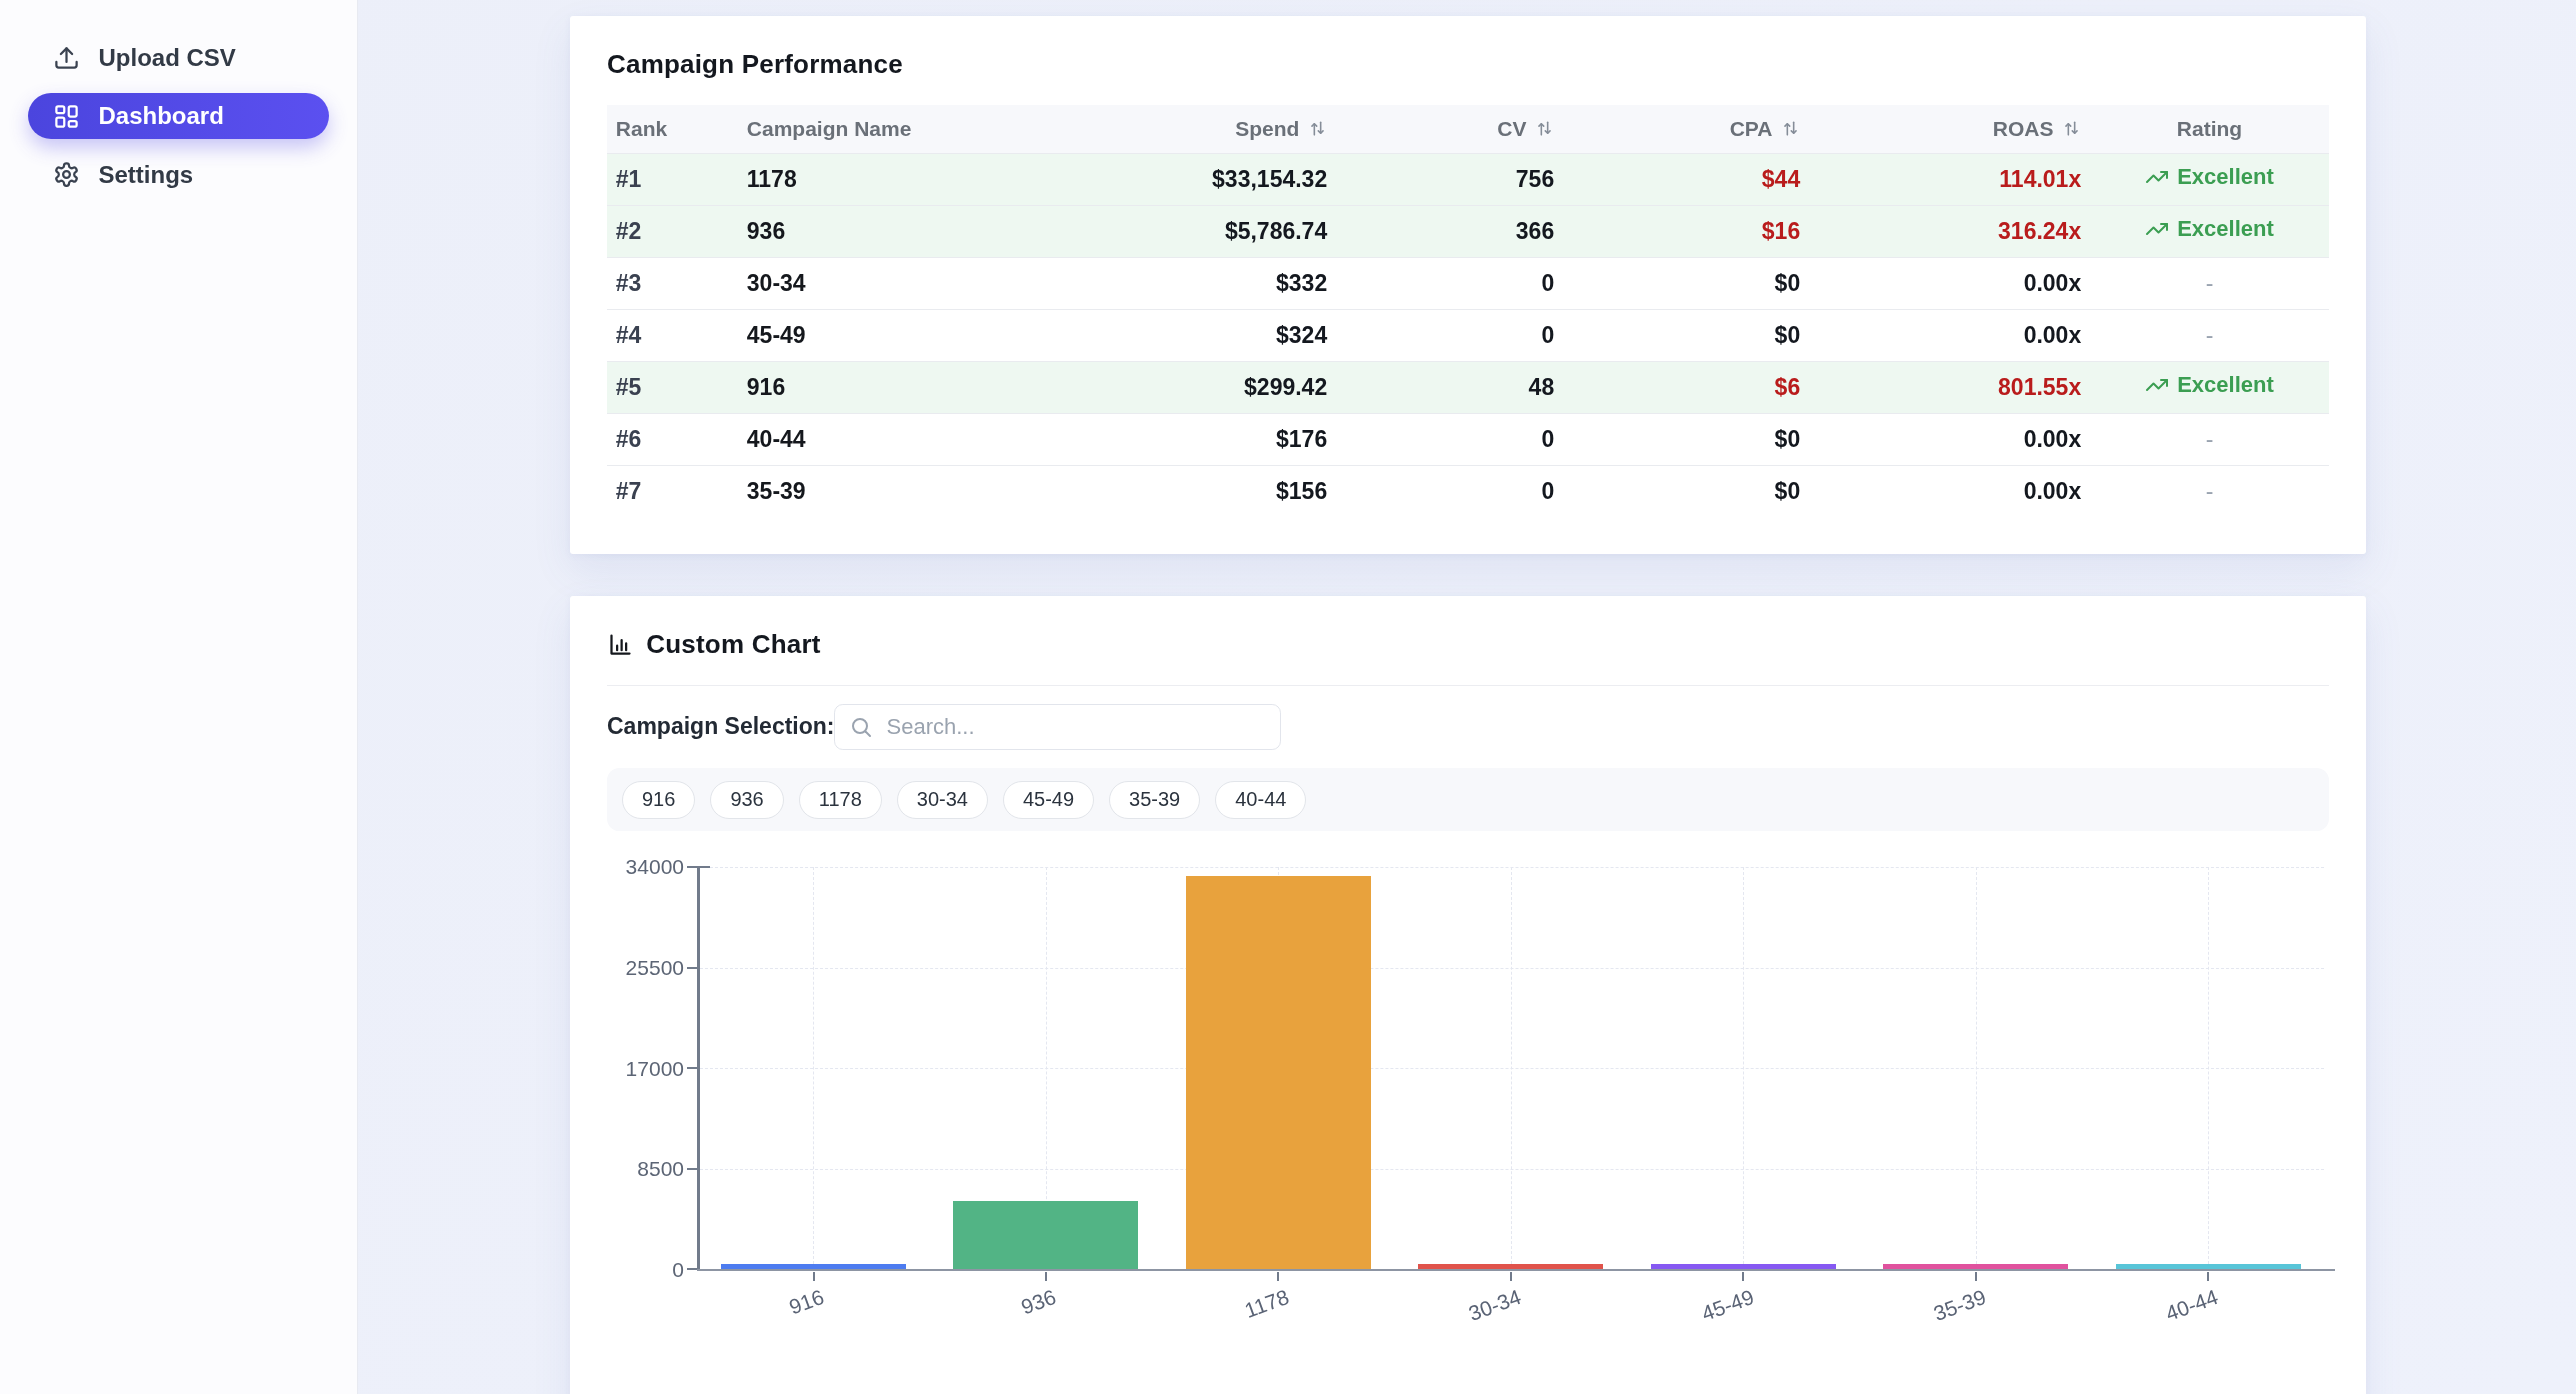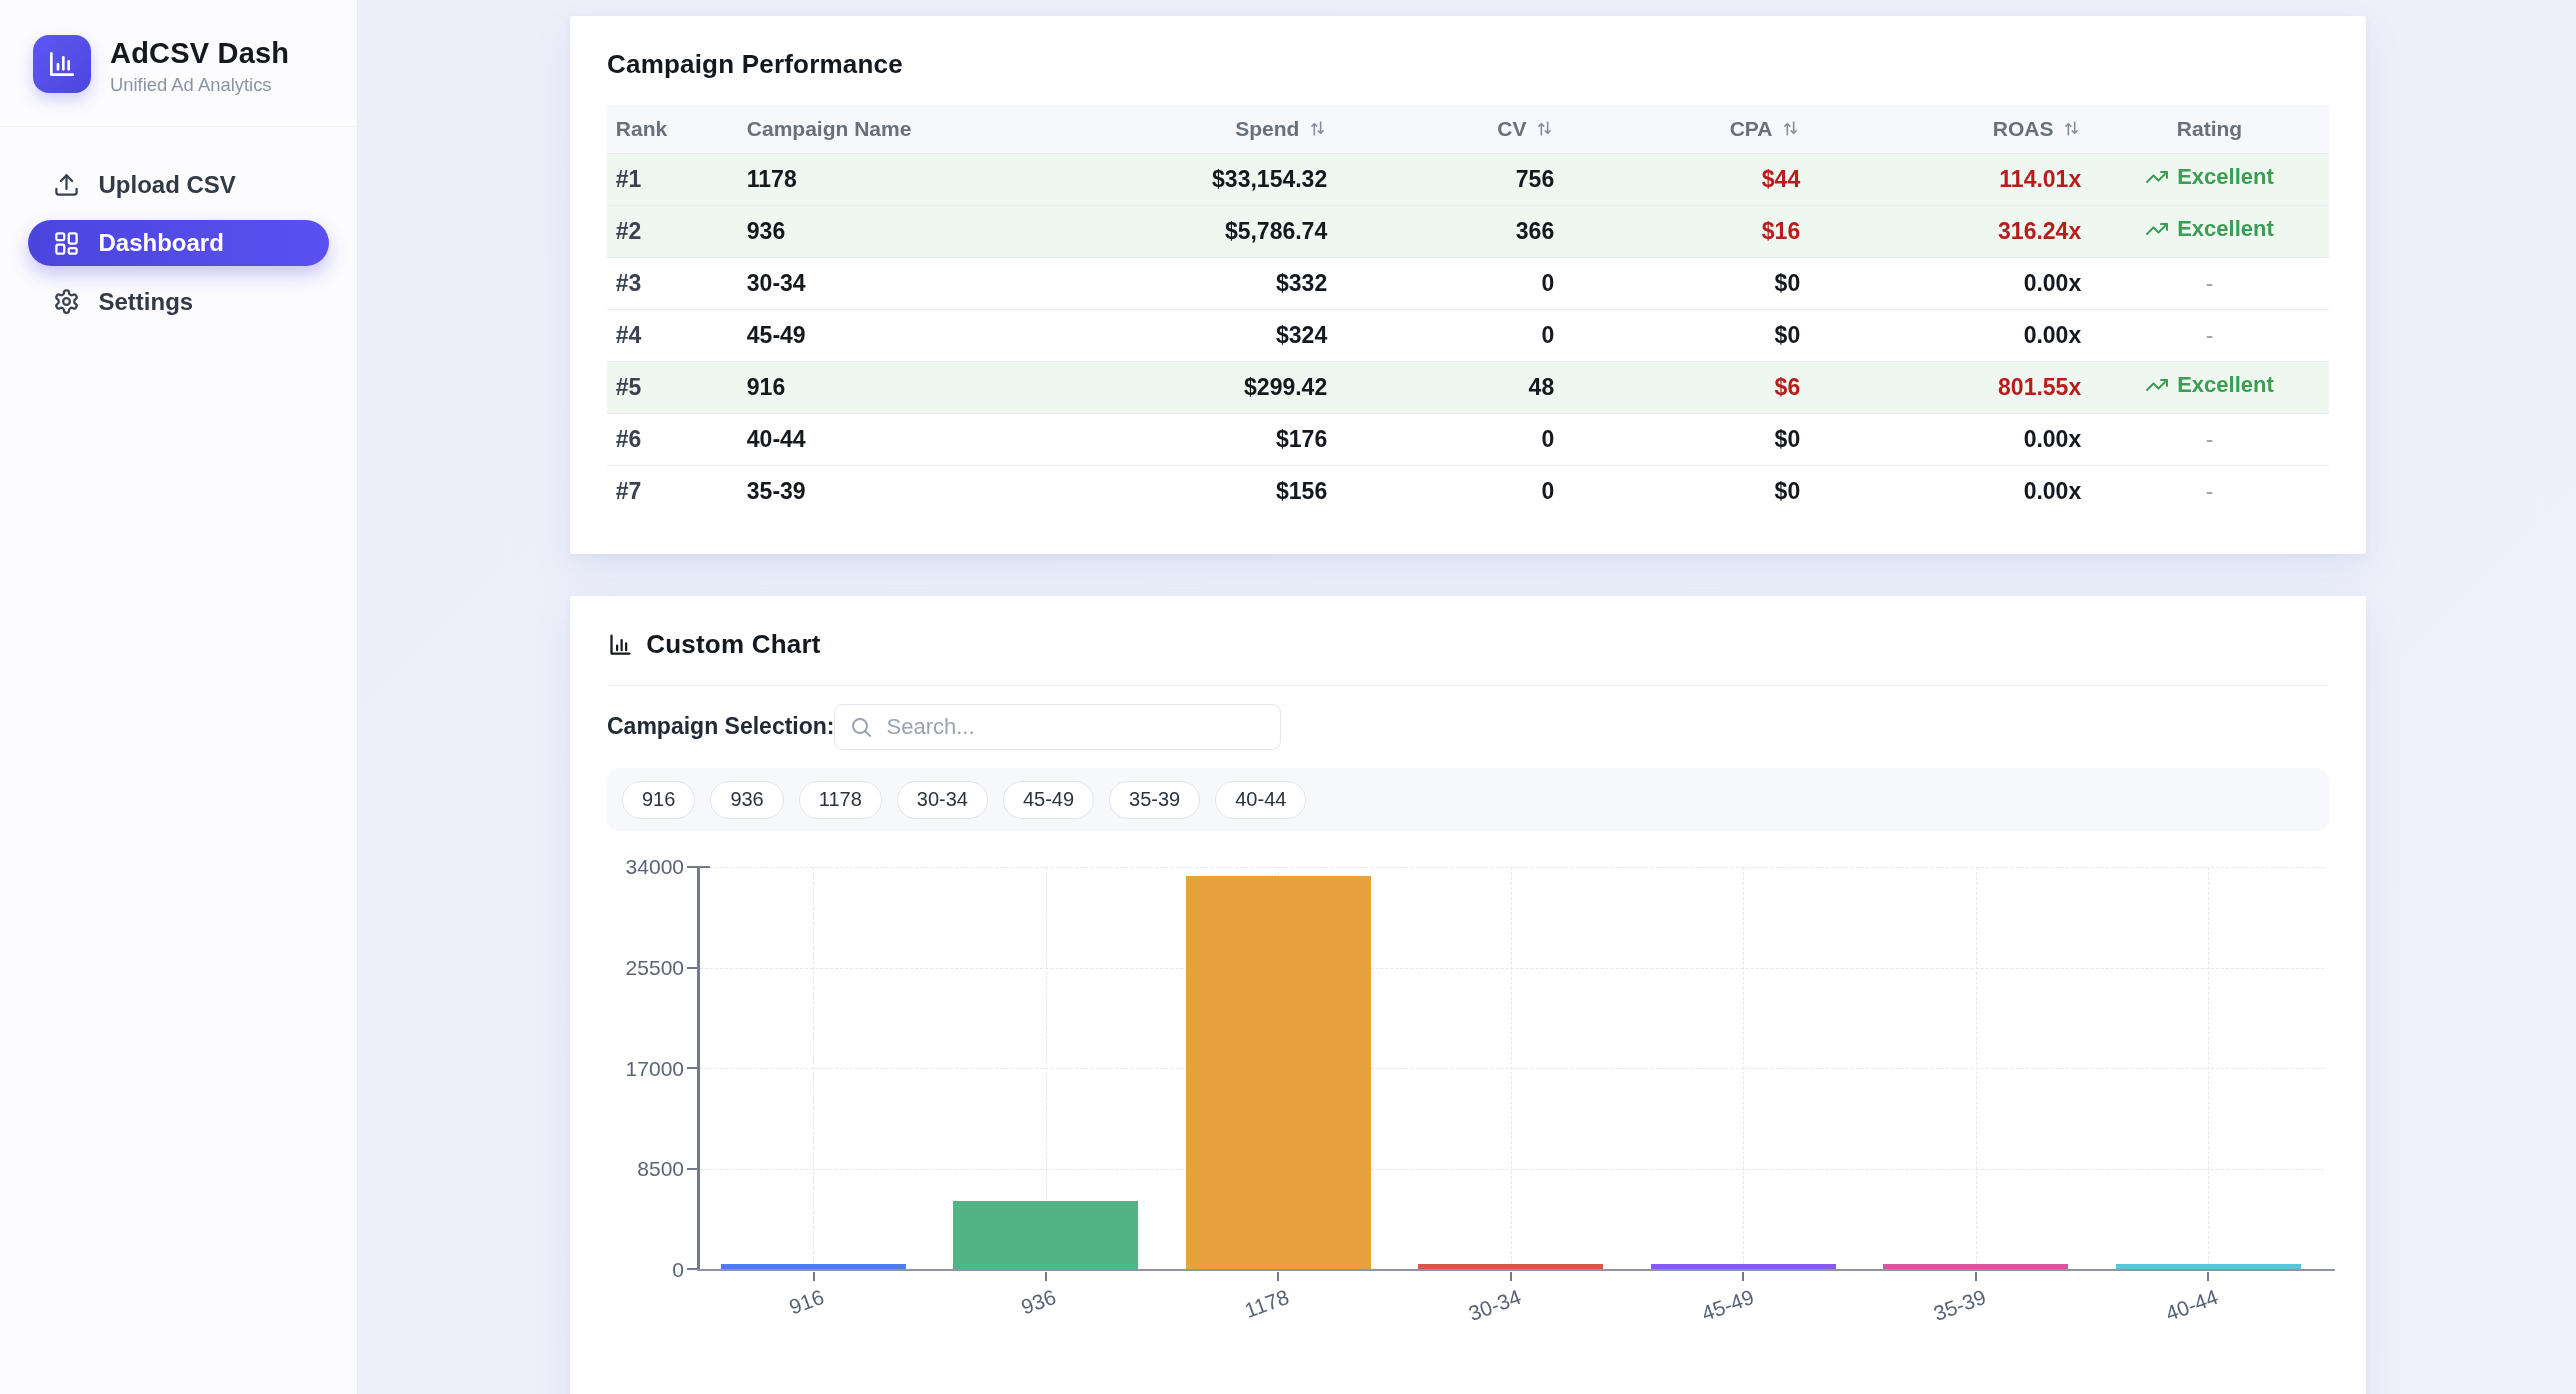--- a/index.html
+++ b/index.html
@@ -116,34 +116,20 @@
   .gridline-v { position:absolute; border-left:1.8px dashed #e4e7f0; }
   .axis-y { position:absolute; width:2.6px; background:#717b8b; }
   .tick { position:absolute; background:#717b8b; }
   .baseline { position:absolute; height:2.6px; background:#8d95a3; }
   .bar { position:absolute; }
 </style>
 </head>
 <body>
 
 <div class="sidebar">
-  <div class="brand">
-    <div class="brand-logo">
-      <span>
-        <svg width="32" height="32" viewBox="0 0 24 24" fill="none" stroke="#ffffff" stroke-width="2" stroke-linecap="round" stroke-linejoin="round">
-          <path d="M4 4v16h16"></path>
-            <path d="M9 16v-4"></path>
-            <path d="M13 16V7"></path>
-            <path d="M17 16v-6"></path>
-        </svg>
-      </span>
-    </div>
-    <div class="brand-name">AdCSV Dash</div>
-    <div class="brand-sub">Unified Ad Analytics</div>
-  </div>
   <div class="nav">
     <div class="nav-item">
       <span class="ic">
         <svg width="27" height="27" viewBox="0 0 24 24" fill="none" stroke="currentColor" stroke-width="2" stroke-linecap="round" stroke-linejoin="round">
           <path d="M21 15v3a2 2 0 0 1-2 2H5a2 2 0 0 1-2-2v-3"></path>
             <polyline points="7 8 12 3 17 8"></polyline>
             <line x1="12" y1="3" x2="12" y2="15"></line>
         </svg>
       </span>
       <span>Upload CSV</span>

